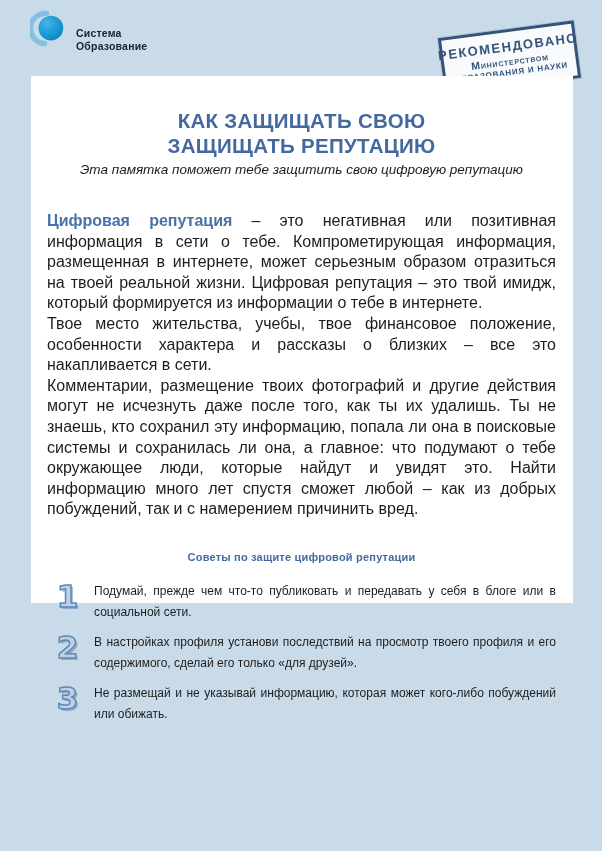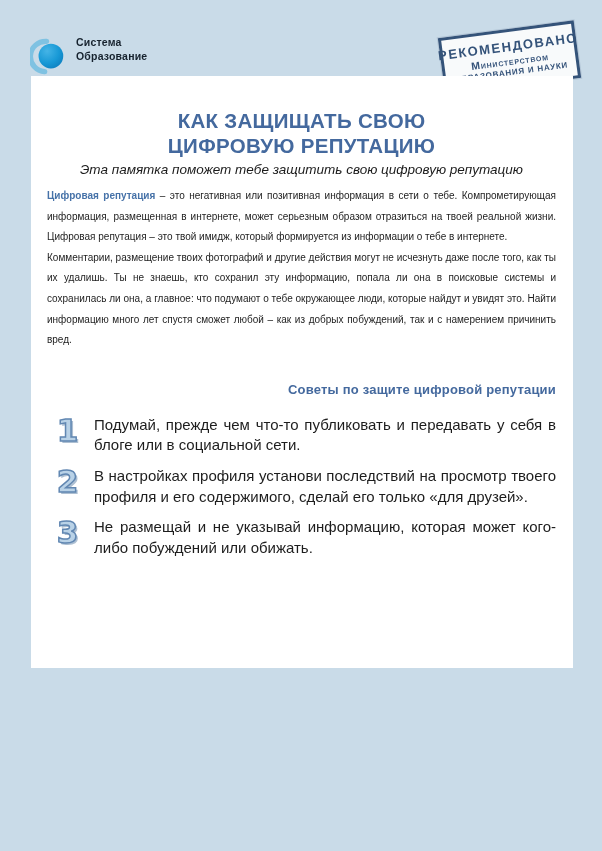--- a/index.html
+++ b/index.html
@@ -5,65 +5,65 @@
   * { margin:0; padding:0; box-sizing:border-box; }
   html,body { width:602px; height:851px; }
   body {
     position:relative;
     background:#c9dbe8;
     font-family:"Liberation Sans", sans-serif;
     overflow:hidden;
   }
 
   
-  .logo { position:absolute; left:30px; top:36px; display:flex; align-items:flex-start; gap:8px; }
+  .logo { position:absolute; left:30px; top:8px; display:flex; align-items:flex-end; gap:8px; }
   .logo-text { font-size:10.5px; font-weight:bold; color:#16222e; line-height:1.3; letter-spacing:0.2px; }
 
   
   .stamp {
     position:absolute; left:441px; top:29px; width:137px; height:58px;
     background:#fbfcfd;
     border:3px solid #2d4c74;
     transform:rotate(-7.5deg);
     display:flex; flex-direction:column; justify-content:center; align-items:center;
     color:#2d4c74; text-align:center;
     box-shadow:0 0 0 1px rgba(45,76,116,0.15);
     opacity:0.95;
   }
   .stamp-line1 { font-size:13px; font-weight:bold; letter-spacing:1.5px; }
   .stamp-line2 { font-size:10.5px; font-weight:bold; font-variant:small-caps; letter-spacing:0.8px; margin-top:1px; }
   .stamp-line3 { font-size:8px; font-weight:bold; text-transform:uppercase; letter-spacing:0.8px; margin-top:1px; }
 
   
   .card {
-    position:absolute; left:31px; top:76px; width:542px; height:592px;
+    position:absolute; left:31px; top:76px; width:542px; height:527px;
     background:#ffffff;
     padding:32px 17px 16px 16px;
   }
 
   .title { text-align:center; color:#44699e; font-weight:bold; font-size:20.5px; line-height:25px; letter-spacing:0.3px; }
   .subtitle { text-align:center; font-style:italic; font-size:13.5px; color:#1b1b1b; margin-top:4px; }
 
-  .body-text { margin-top:9px; font-size:10px; line-height:20.6px; text-align:justify; color:#1d1d1d; }
+  .body-text { margin-top:34px; font-size:16px; line-height:20.6px; text-align:justify; color:#1d1d1d; }
   .body-text p { margin:0; }
   .lead-term { color:#4672a8; font-weight:bold; }
 
-  .tips-heading { text-align:right; color:#44699e; font-weight:bold; font-size:13px; margin-top:31px; letter-spacing:0.2px; }
+  .tips-heading { text-align:center; color:#44699e; font-weight:bold; font-size:11px; margin-top:31px; letter-spacing:0.2px; }
 
   .tips { margin-top:17px; padding-left:7px; }
   .tip { display:flex; align-items:flex-start; gap:13px; margin-bottom:9px; }
   .tip-number {
     flex:0 0 27px; text-align:center;
     font-family:"DejaVu Sans", sans-serif;
     font-size:31px; font-weight:bold; line-height:33px;
     color:#b9d2e7;
     -webkit-text-stroke:1.5px #6187b2;
     text-shadow:2px 2px 0 rgba(73,114,156,0.45);
   }
-  .tip-text { font-size:15px; line-height:20.6px; text-align:justify; color:#1d1d1d; padding-top:1px; }
+  .tip-text { font-size:12px; line-height:20.6px; text-align:justify; color:#1d1d1d; padding-top:1px; }
 </style>
 </head>
 <body>
 
 <div class="logo">
   <span>
     <svg width="38" height="42" viewBox="0 0 40 44">
       <defs>
         <radialGradient id="sphereGrad" cx="35%" cy="30%" r="80%">
           <stop offset="0%" stop-color="#45b4e6"></stop>
@@ -84,26 +84,27 @@
 <div class="stamp">
   <div class="stamp-line1">РЕКОМЕНДОВАНО</div>
   <div class="stamp-line2">Министерством</div>
   <div class="stamp-line3">образования и науки</div>
 </div>
 
 <div class="card">
 
   <div class="title">
     <div>КАК ЗАЩИЩАТЬ СВОЮ</div>
-    <div>ЦИФРОВУЮ РЕПУТАЦИЮ</div>
+    <div>ЗАЩИЩАТЬ РЕПУТАЦИЮ</div>
   </div>
   <div class="subtitle">Эта памятка поможет тебе защитить свою цифровую репутацию</div>
 
   <div class="body-text">
     <p><span class="lead-term">Цифровая репутация</span><span> – это негативная или позитивная информация в сети о тебе. Компрометирующая информация, размещенная в интернете, может серьезным образом отразиться на твоей реальной жизни. Цифровая репутация – это твой имидж, который формируется из информации о тебе в интернете.</span></p>
+    <p>Твое место жительства, учебы, твое финансовое положение, особенности характера и рассказы о близких – все это накапливается в сети.</p>
     <p>Комментарии, размещение твоих фотографий и другие действия могут не исчезнуть даже после того, как ты их удалишь. Ты не знаешь, кто сохранил эту информацию, попала ли она в поисковые системы и сохранилась ли она, а главное: что подумают о тебе окружающее люди, которые найдут и увидят это. Найти информацию много лет спустя сможет любой – как из добрых побуждений, так и с намерением причинить вред.</p>
   </div>
 
   <div class="tips-heading">Советы по защите цифровой репутации</div>
 
   <div class="tips">
     <div class="tip">
       <div class="tip-number">1</div>
       <div class="tip-text">Подумай, прежде чем что-то публиковать и передавать у себя в блоге или в социальной сети.</div>
     </div>

